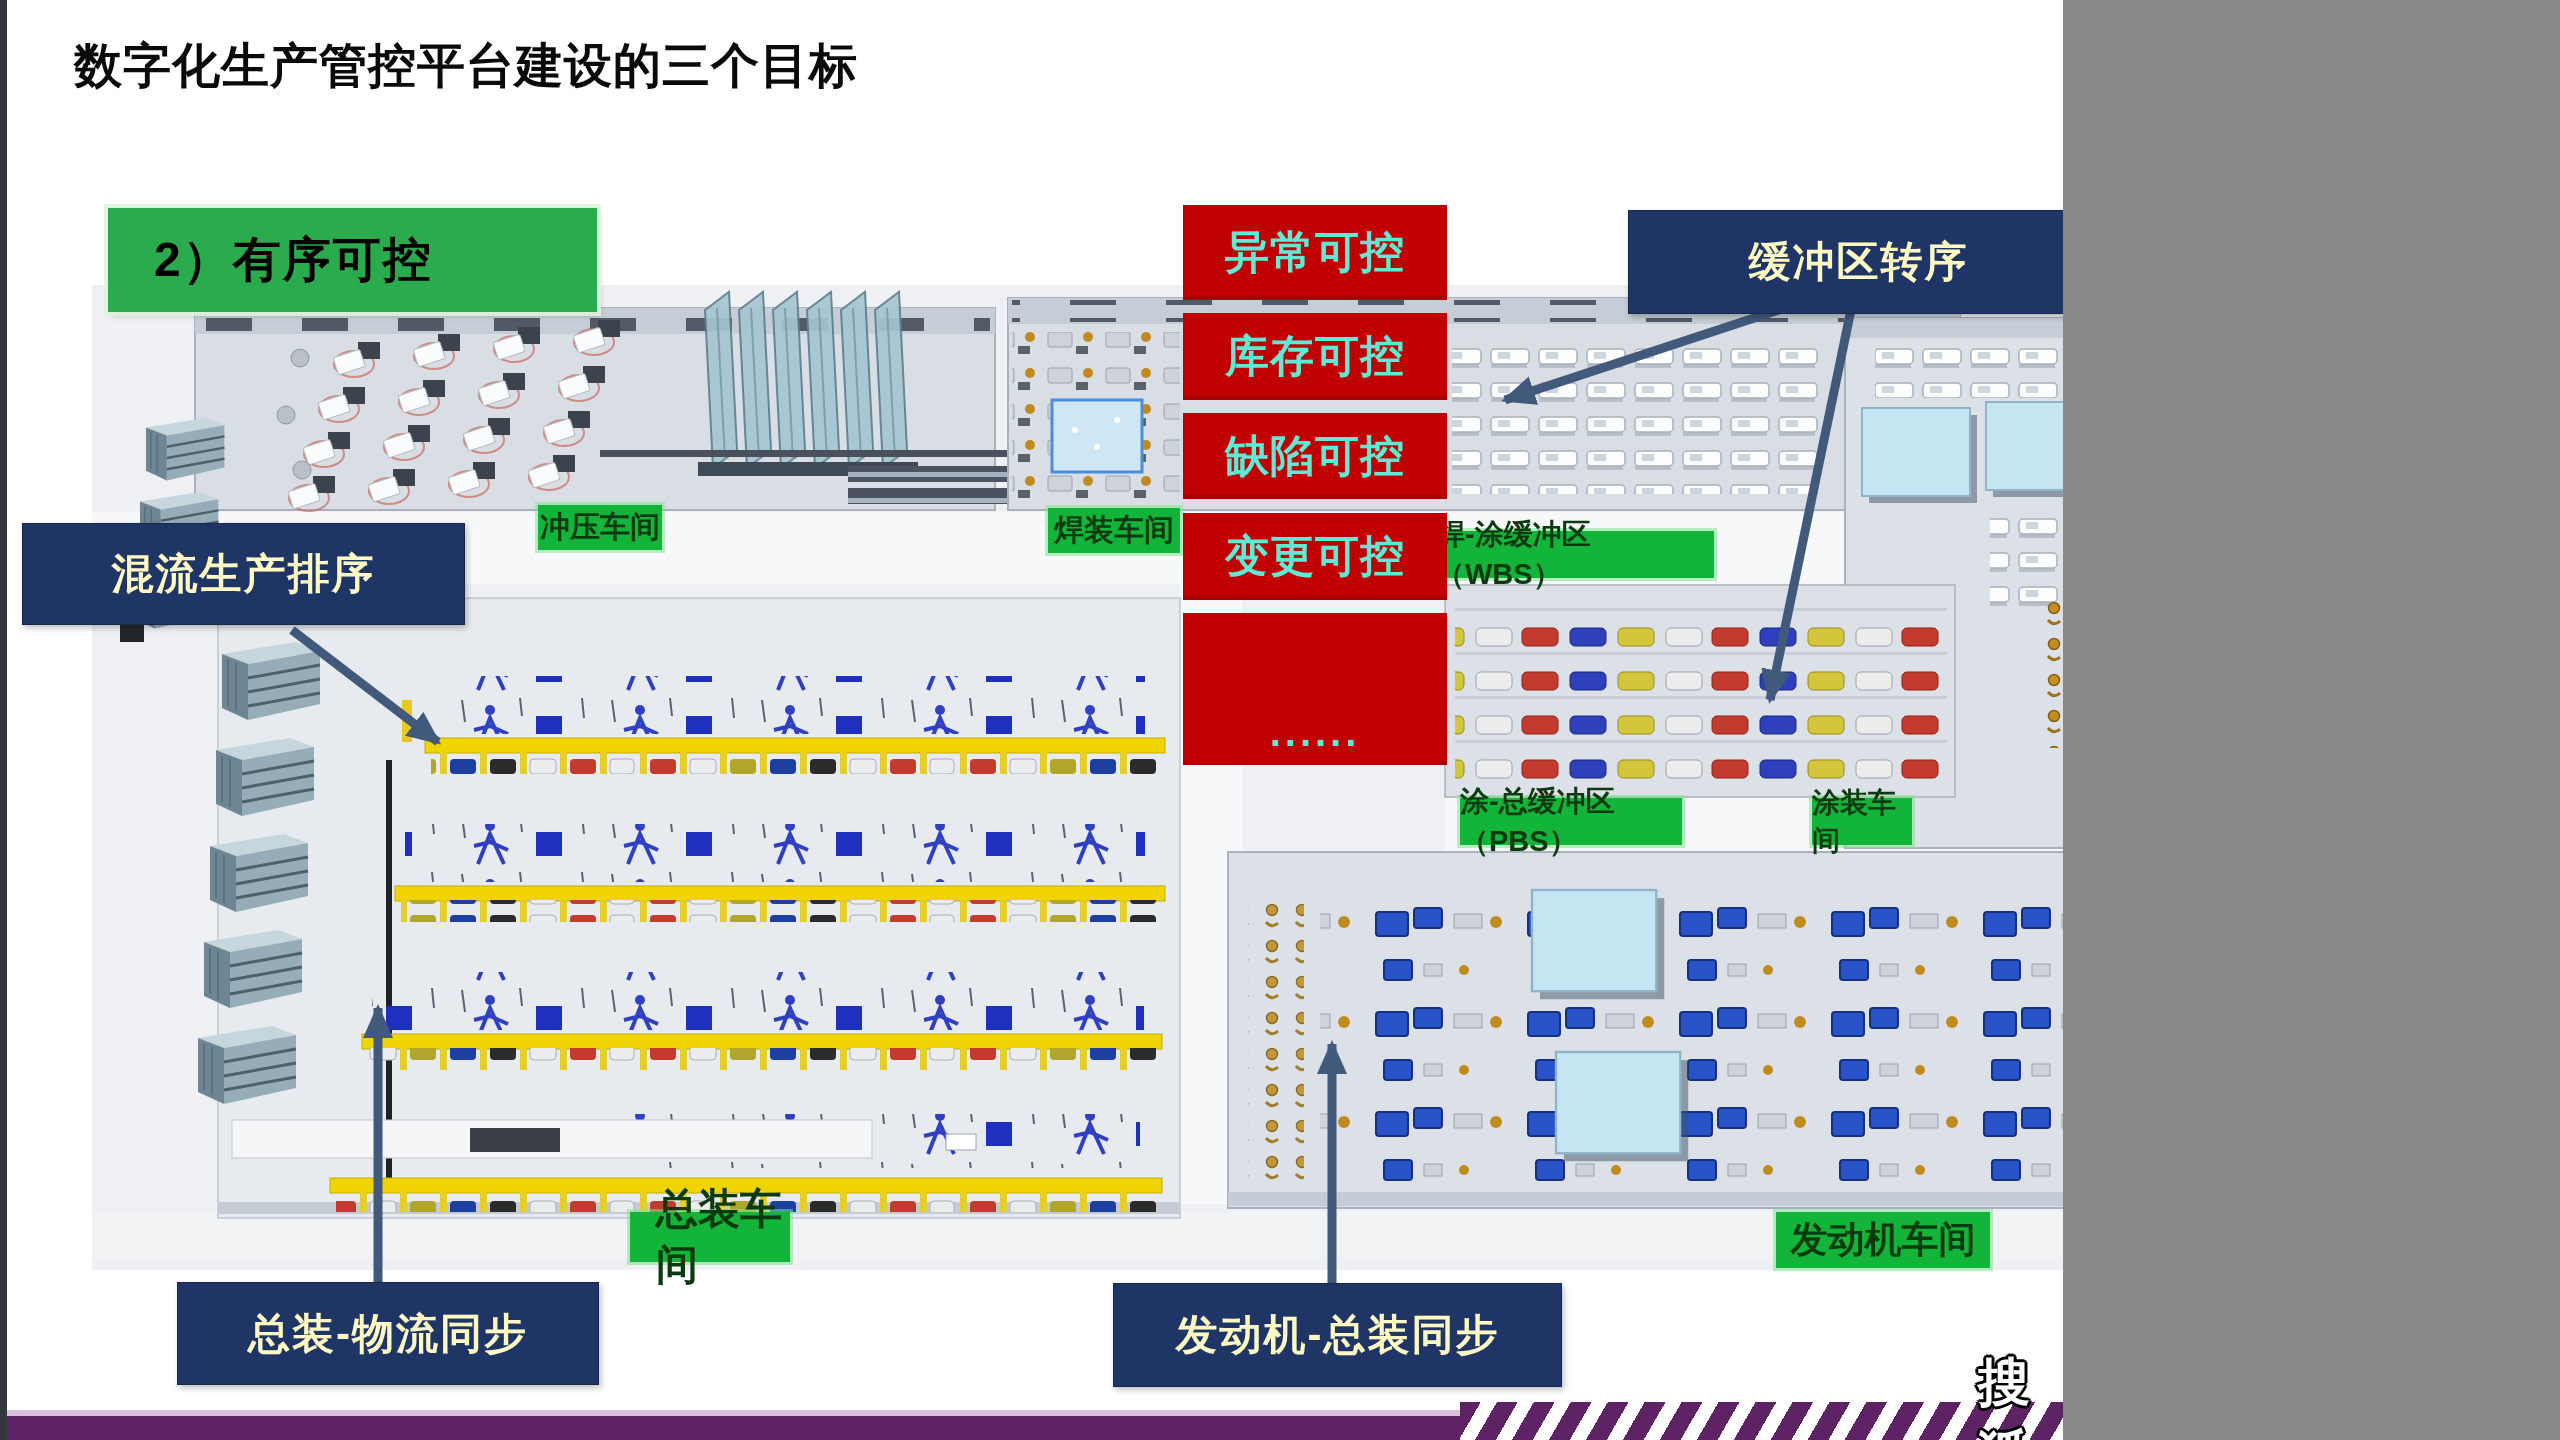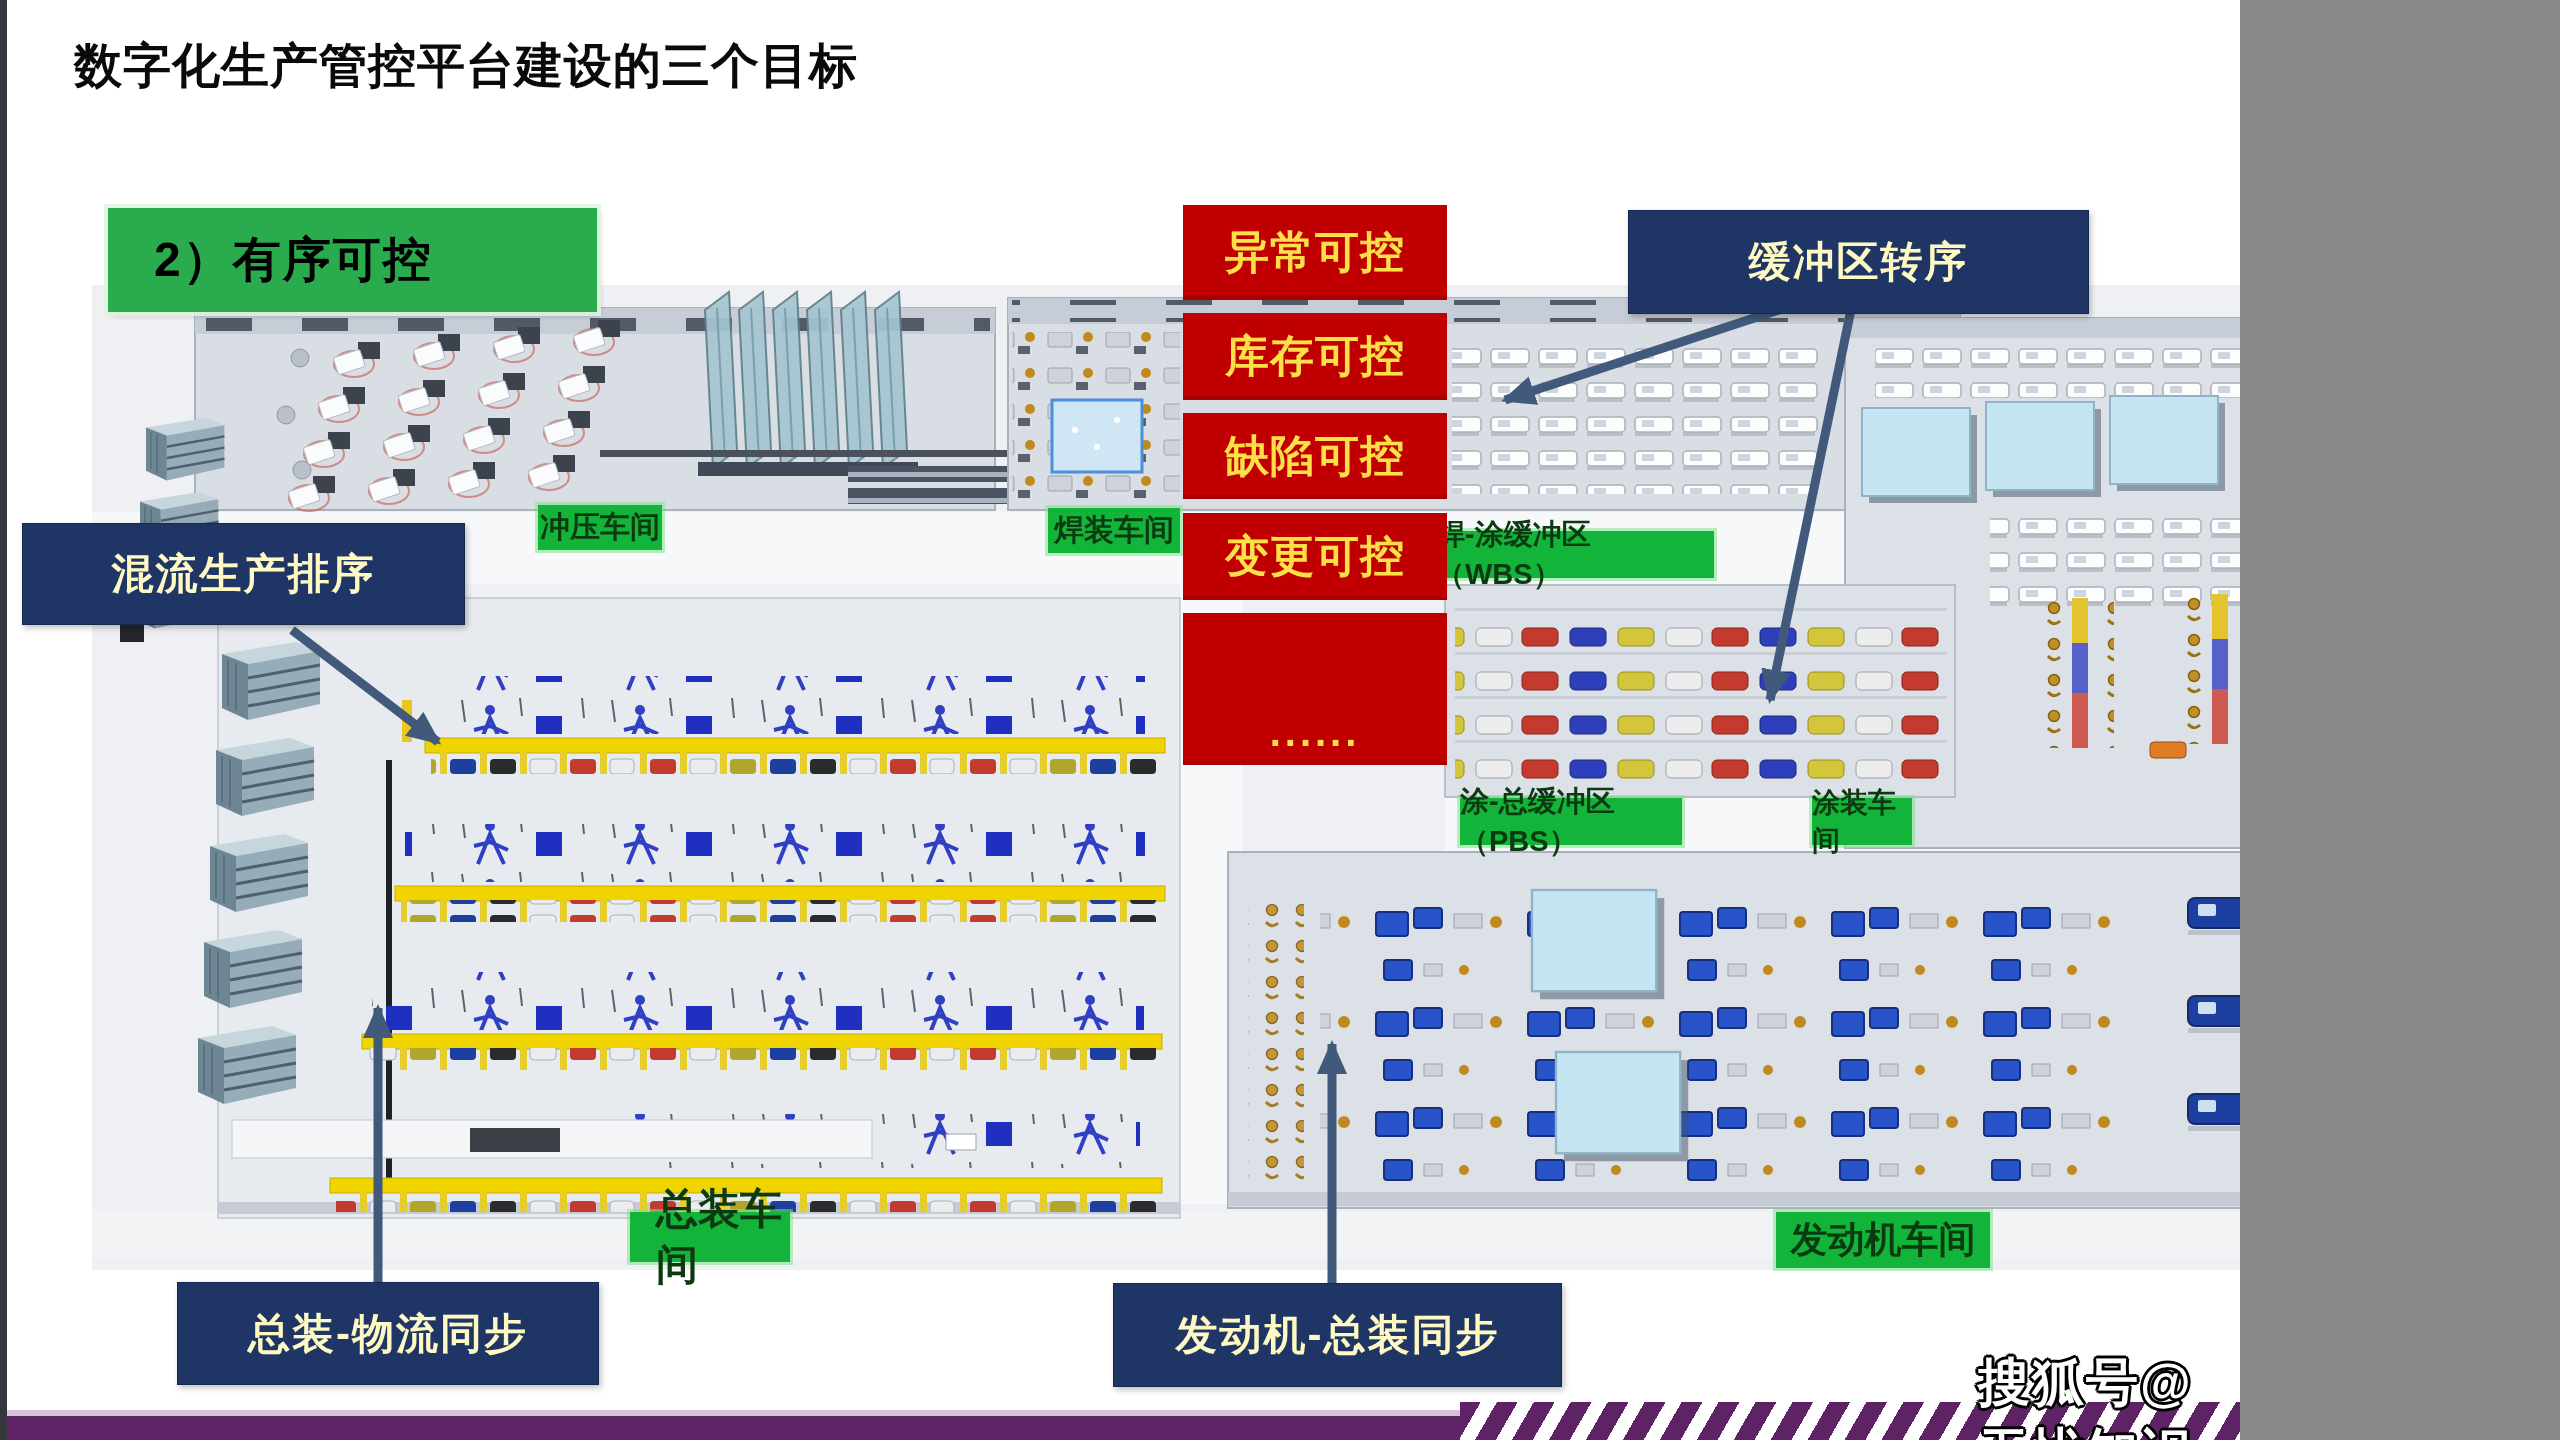--- a/index.html
+++ b/index.html
@@ -1,31 +1,31 @@
 <!DOCTYPE html>
 <html><head>
 <meta charset="utf-8">
 <style>
   html,body{margin:0;padding:0;background:#888;}
   .slide{
-    position:relative;width:2240px;height:1440px;background:#ffffff;overflow:hidden;
+    position:relative;width:2063px;height:1440px;background:#ffffff;overflow:hidden;
     font-family:"Liberation Sans","DejaVu Sans",sans-serif;
   }
   .abs{position:absolute;}
   
   .title{left:74px;top:34px;font-size:48px;font-weight:900;color:#0a0a0a;letter-spacing:1px;z-index:3;}
   .banner{
     left:108px;top:208px;width:489px;height:104px;background:#2aab4e;z-index:3;
     box-shadow:0 0 0 4px rgba(222,245,222,.9),3px 4px 6px rgba(0,0,0,.18);
     display:flex;align-items:center;color:#000000;font-size:48px;font-weight:bold;
     padding-left:46px;box-sizing:border-box;letter-spacing:2px;
   }
   
   .goal{
-    left:1183px;width:264px;background:#c00000;color:#fde047;z-index:4;
+    left:1183px;width:264px;background:#c00000;color:#5eead4;z-index:4;
     display:flex;align-items:center;justify-content:center;
     font-size:44px;font-weight:600;letter-spacing:1px;
     box-shadow:inset 0 -4px 0 rgba(0,0,0,.12);
   }
   .g1{top:205px;height:95px;} .g2{top:313px;height:87px;text-align:right;} .g3{top:413px;height:86px;}
   .g4{top:513px;height:87px;}
   .g5{top:613px;height:152px;align-items:flex-end;padding-bottom:10px;box-sizing:border-box;font-size:40px;letter-spacing:4px;}
   
   .callout{
     background:#1e3565;color:#fef9c3;z-index:4;display:flex;align-items:center;justify-content:center;

